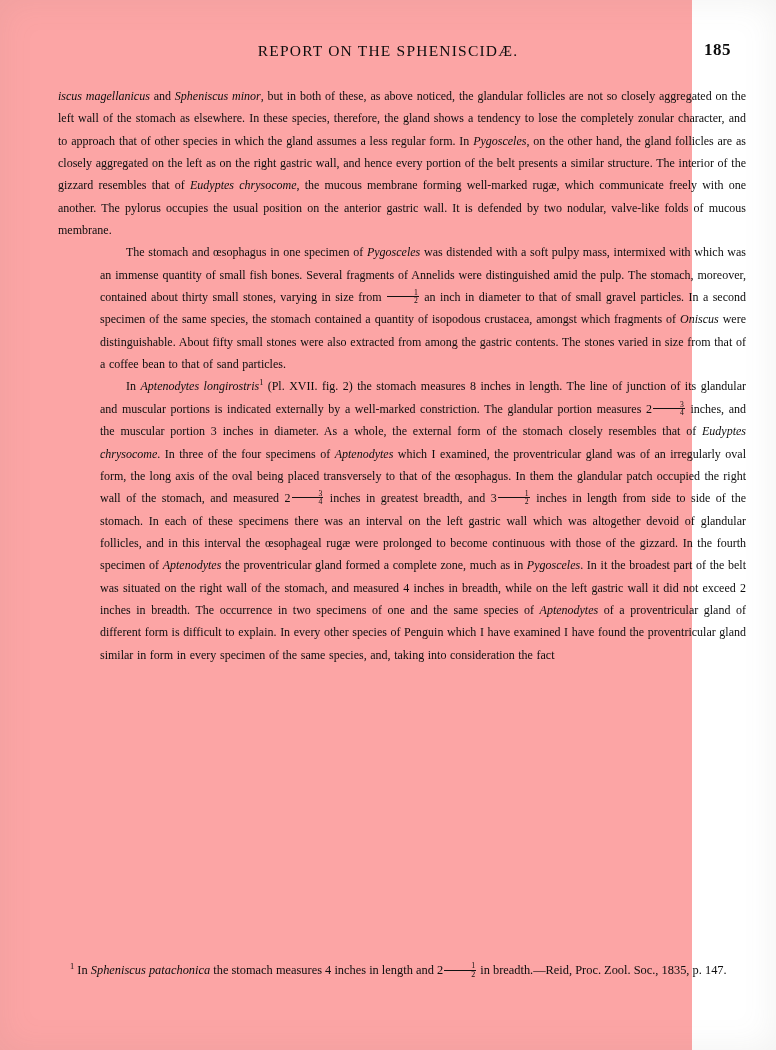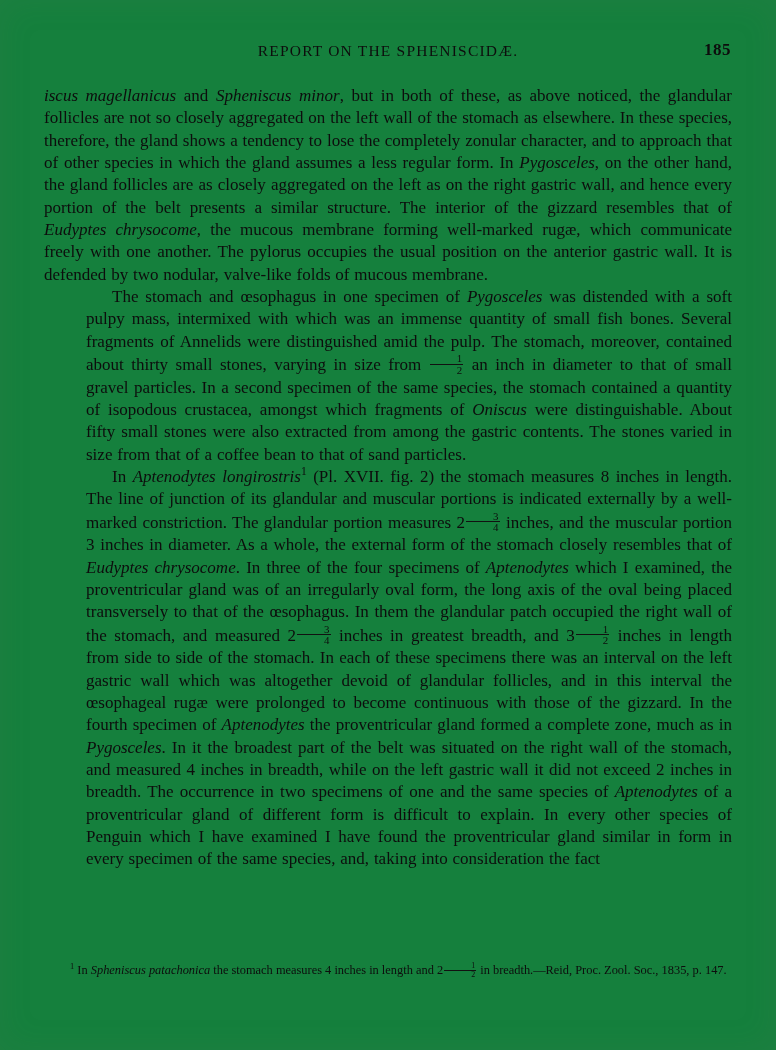--- a/index.html
+++ b/index.html
@@ -11,23 +11,23 @@
     width: 776px;
     height: 1050px;
     font-family: "Liberation Serif", serif;
     color: #0d0d0d;
     position: relative;
     overflow: hidden;
   }
   .page {
     position: absolute;
     left: 0; top: 0;
-    width: 776px;
+    width: 692px;
     height: 1050px;
-    background: #15803d;
+    background: #fca5a5;
   }
   .header {
     position: absolute;
     left: 0;
     top: 42px;
     width: 776px;
     height: 22px;
   }
   .running-title {
     position: absolute;
@@ -43,24 +43,24 @@
   .page-number {
     position: absolute;
     right: 45px;
     top: -2px;
     font-size: 17px;
     font-weight: bold;
     letter-spacing: 0.5px;
   }
   .body-text {
     position: absolute;
-    left: 44px;
+    left: 58px;
     top: 85px;
     width: 688px;
-    font-size: 17px;
+    font-size: 12px;
     line-height: 22.35px;
     text-align: justify;
     text-justify: inter-word;
     word-spacing: 0.6px;
   }
   .body-text p {
     margin: 0;
   }
   .body-text p.indent {
     text-indent: 26px;

